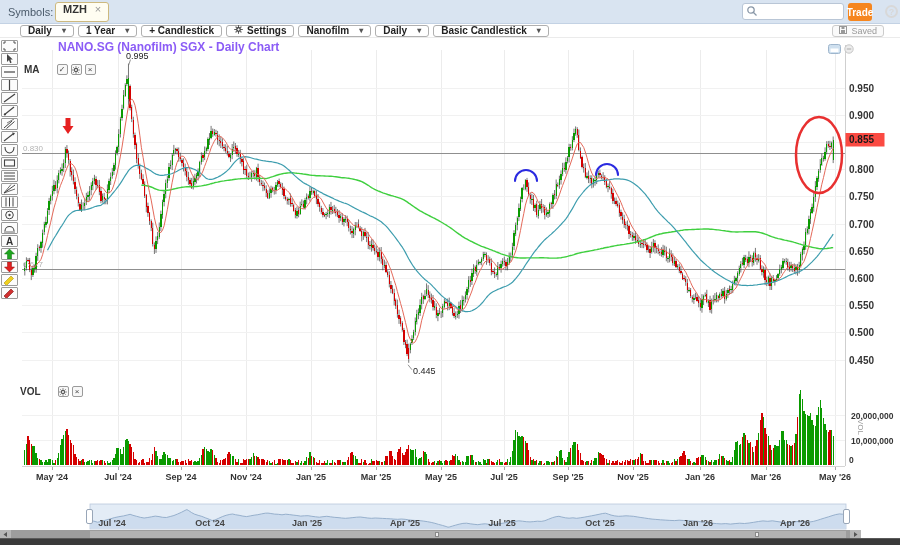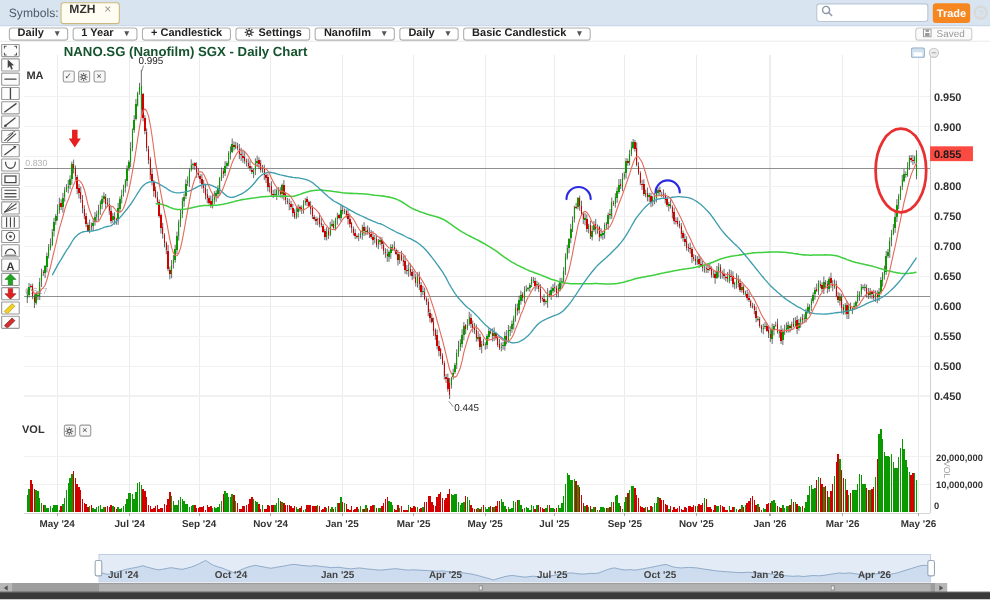--- a/index.html
+++ b/index.html
@@ -8,42 +8,42 @@
   .abs{position:absolute}
   #stage{position:relative;width:900px;height:545px;background:#fff}
 
   
   #topbar{left:0;top:0;width:900px;height:24px;background:#d9e4f1;border-bottom:1px solid #c3d2e4;z-index:10}
   #symbols-label{left:8px;top:0;line-height:24px;font-size:11px;color:#4a5a6a}
   #symbol-tab{left:55px;top:2px;height:20px;padding:0 7px;background:#fffdf2;border:1px solid #cdb97f;border-radius:3px;
     font-size:11px;font-weight:bold;color:#333;display:flex;gap:8px}
   #symbol-tab .x{color:#999;font-weight:normal;font-size:11px;cursor:pointer}
   #search-box{left:742px;top:3px;width:102px;height:17px;background:#fff;border:1px solid #b9c6d6;border-radius:3px;display:flex;align-items:center;padding-left:3px}
-  #trade-btn{left:848px;top:3px;width:34px;height:18px;background:#f6861f;border-radius:3px;color:#fff;
+  #trade-btn{left:848px;top:3px;width:24px;height:18px;background:#f6861f;border-radius:3px;color:#fff;
     font-size:10px;font-weight:bold;display:flex;align-items:center;justify-content:center;cursor:pointer}
   #help-btn{left:885px;top:5px;width:13px;height:13px;border:2px solid #d8d8d8;border-radius:50%;
     color:#d8d8d8;font-size:9px;font-weight:bold;display:flex;align-items:center;justify-content:center}
 
   
   #toolbar2{left:0;top:24px;width:900px;height:14px;background:#fff;border-bottom:1px solid #ebebeb;z-index:10;
-    display:flex;align-items:center;gap:4px;padding-left:8px}
+    display:flex;align-items:center;gap:4px;padding-left:20px}
   .tbtn{height:12px;border:1px solid #b0b0b0;border-radius:3px;background:#fff;padding:0 7px;
     font-size:10px;font-weight:bold;color:#222;display:flex;align-items:center;gap:10px;cursor:pointer;white-space:nowrap}
   .tbtn .caret{font-size:8px;color:#555}
   #saved-btn{position:absolute;right:16px;top:1px;height:12px;border:1px solid #ccc;border-radius:3px;
     background:#fafafa;padding:0 6px;font-size:9px;color:#999;display:flex;align-items:flex-start;gap:4px}
 
   
   #left-tools{left:1px;top:40px;width:19px;z-index:6}
   .tool{width:17px;height:12px;border:1px solid #9a9a9a;background:#fcfcfc;border-radius:1px;margin-bottom:1px;
     display:flex;align-items:center;justify-content:center;cursor:pointer}
   .tool svg{display:block}
 
   
-  #chart-title{left:58px;top:40px;font-size:12px;font-weight:bold;color:#14532d;z-index:5}
+  #chart-title{left:58px;top:40px;font-size:12px;font-weight:bold;color:#8b5cf6;z-index:5}
   #chart-sub{left:24px;top:53px;font-size:10px;color:#333;z-index:5}
   #chart-sub b{font-weight:bold}
   .ind-row{display:flex;align-items:center;gap:3px;z-index:5}
   #ma-row{left:24px;top:64px}
   #vol-row{left:20px;top:386px}
   .ind-label{font-size:10px;font-weight:bold;color:#333;margin-right:14px}
   .mini-btn{width:11px;height:11px;border:1px solid #9a9a9a;border-radius:2px;background:#f7f7f7;
     font-size:8px;color:#444;display:flex;align-items:center;justify-content:center;cursor:pointer}
 
   

